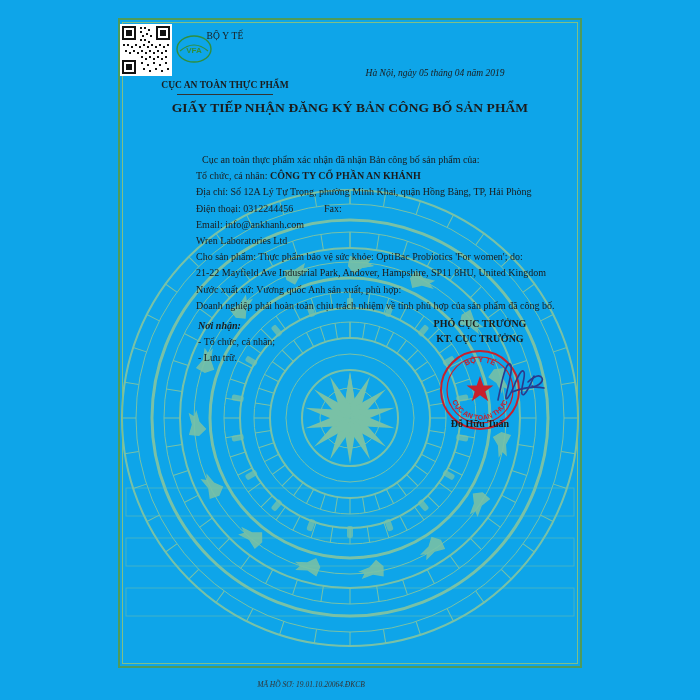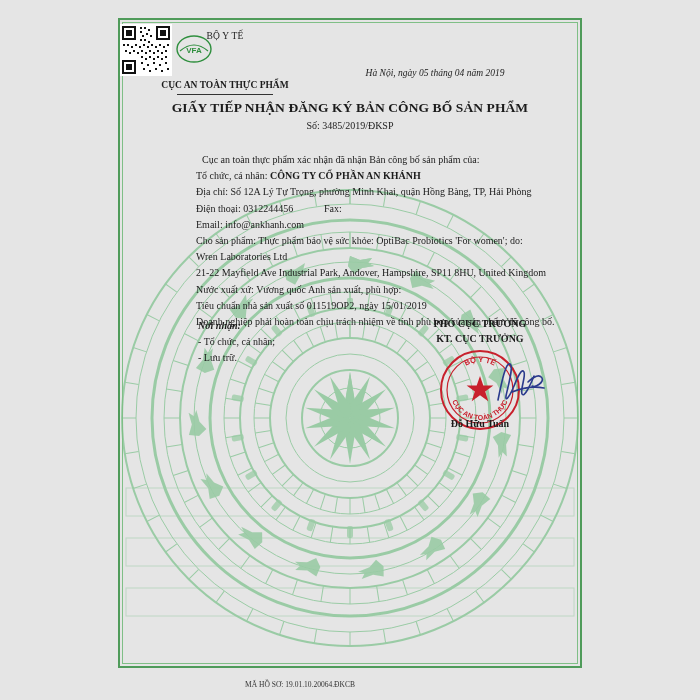--- a/index.html
+++ b/index.html
@@ -11,21 +11,21 @@
     width: 700px;
     height: 700px;
     overflow: hidden;
     font-family: "Liberation Serif", serif;
     color: #1b1b1b;
   }
   .page {
     position: relative;
     width: 700px;
     height: 700px;
-    background: #e5e5e5;
+    background: #0ea5e9;
     overflow: hidden;
   }
   
   .bg-art {
     position: absolute;
     left: 118px;
     top: 18px;
     width: 464px;
     height: 650px;
     overflow: hidden;
@@ -208,26 +208,27 @@
     left: 492px;
     top: 352px;
     width: 58px;
     height: 60px;
     z-index: 6;
   }
 
   .footer {
     position: absolute;
     top: 680px;
-    left: 0;
+    left: 11px;
     width: 600px;
     text-align: center;
     font-size: 7.5px;
     color: #333;
     z-index: 4;
+    font-style: italic;
   }
 </style>
 </head>
 <body>
 
 <div class="page">
 
   <div class="bg-art">
     <svg width="464" height="650" viewBox="0 0 464 650">
       <defs>
@@ -460,21 +461,20 @@
     <svg width="36" height="30" viewBox="0 0 36 30">
       <ellipse cx="18" cy="15" rx="17" ry="13" fill="none" stroke="#2f8f3e" stroke-width="1.4"></ellipse>
       <path d="M4 17 q14 -12 28 0" fill="none" stroke="#2f8f3e" stroke-width="1.2"></path>
       <text x="18" y="19" font-family="Liberation Sans, sans-serif" font-size="8" font-weight="bold" fill="#2f8f3e" text-anchor="middle">VFA</text>
     </svg>
   </div>
 
   <div class="place-date">Hà Nội, ngày 05 tháng 04 năm 2019</div>
 
   <div class="title">GIẤY TIẾP NHẬN ĐĂNG KÝ BẢN CÔNG BỐ SẢN PHẨM</div>
-  <div class="subtitle">Số: 3485/2019/ĐKSP</div>
 
   <div class="body-block">
     <div class="line center-first">Cục an toàn thực phẩm xác nhận đã nhận Bản công bố sản phẩm của:</div>
     <div class="line">
       <span>Tổ chức, cá nhân:</span>
       <span style="font-weight:bold">CÔNG TY CỔ PHẦN AN KHÁNH</span>
     </div>
     <div class="line">
       <span>Địa chỉ:</span>
       <span>Số 12A Lý Tự Trọng, phường Minh Khai, quận Hồng Bàng, TP, Hải Phòng</span>
@@ -486,31 +486,30 @@
       </div>
       <div>
         <span>Fax:</span>
         <span></span>
       </div>
     </div>
     <div class="line">
       <span>Email:</span>
       <span>info@ankhanh.com</span>
     </div>
+    <div class="line">Wren Laboratories Ltd</div>
     <div class="line">
       <span>Cho sản phẩm:</span>
       <span>Thực phẩm bảo vệ sức khỏe: OptiBac Probiotics 'For women'; do:</span>
     </div>
-    <div class="line">Wren Laboratories Ltd</div>
     <div class="line">21-22 Mayfield Ave Industrial Park, Andover, Hampshire, SP11 8HU, United Kingdom</div>
     <div class="line">
       <span>Nước xuất xứ:</span>
       <span>Vương quốc Anh sản xuất, phù hợp:</span>
     </div>
-    <div class="line">Tiêu chuẩn nhà sản xuất số 011519OP2, ngày 15/01/2019</div>
     <div class="line">Doanh nghiệp phải hoàn toàn chịu trách nhiệm về tính phù hợp của sản phẩm đã công bố.</div>
   </div>
 
   <div class="noi-nhan">
     <div class="hdr">Nơi nhận:</div>
     <div>- Tổ chức, cá nhân;</div>
     <div>- Lưu trữ.</div>
   </div>
 
   <div class="sign">

